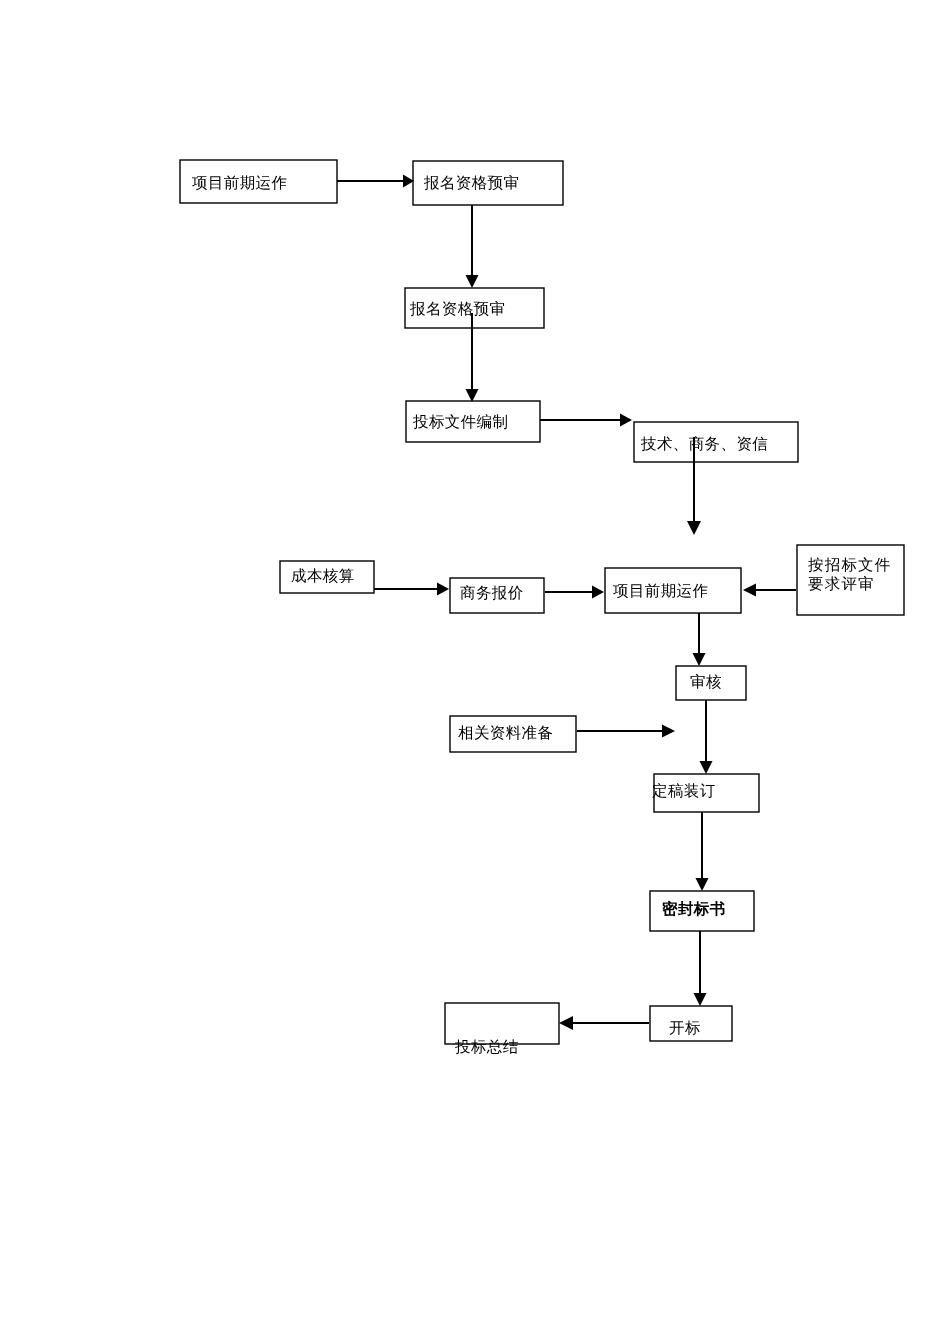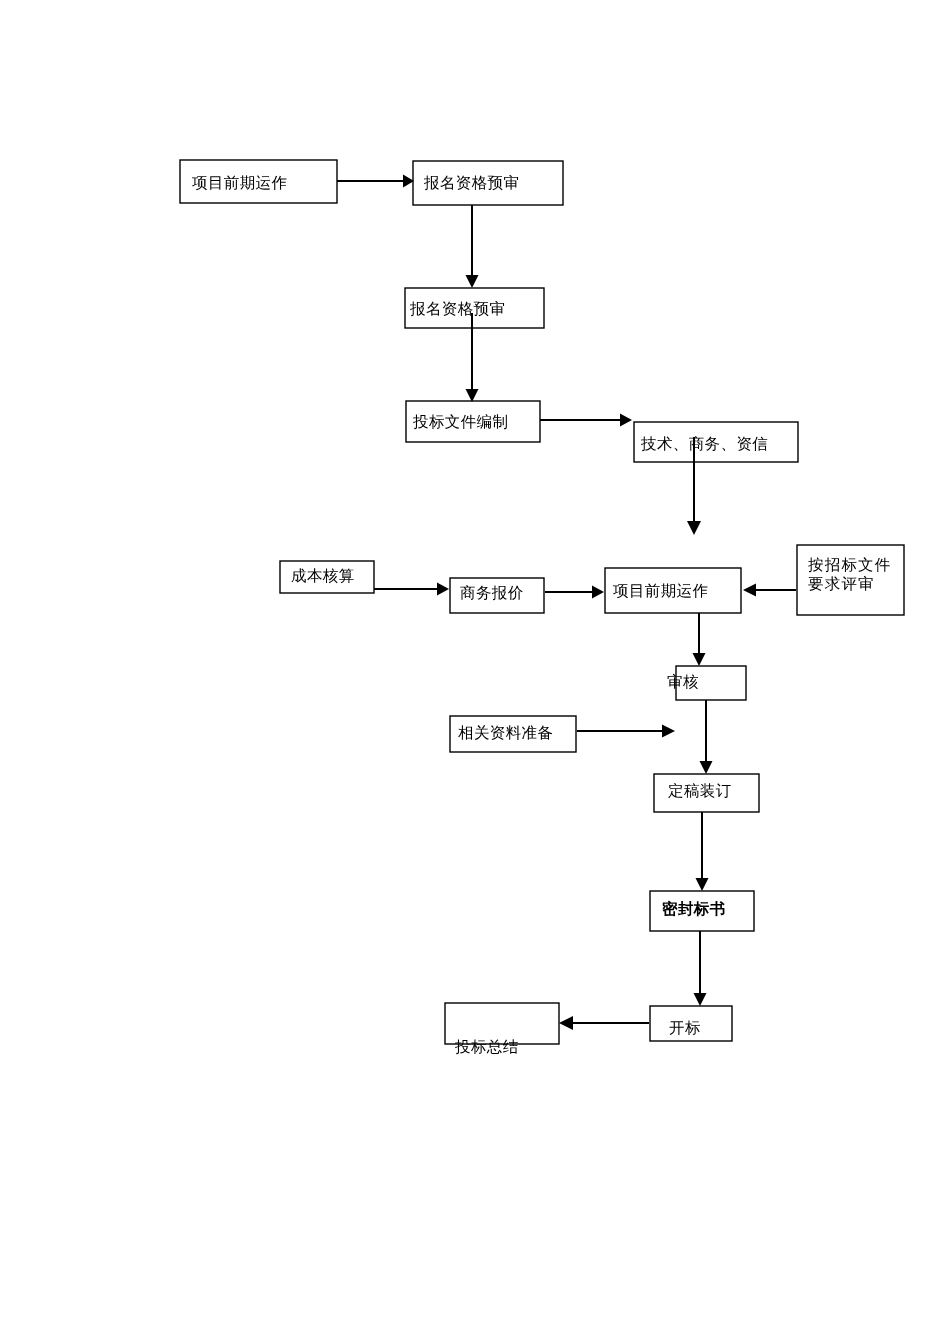--- a/index.html
+++ b/index.html
@@ -163,21 +163,21 @@
       <div class="node-label" style="left: 192px; top: 173px;">项目前期运作</div>
       <div class="node-label" style="left: 424px; top: 173px; text-align: right;">报名资格预审</div>
       <div class="node-label" style="left: 410px; top: 299px;">报名资格预审</div>
       <div class="node-label" style="left: 413px; top: 412px;">投标文件编制</div>
       <div class="node-label" style="left: 641px; top: 434px;">技术、商务、资信</div>
       <div class="node-label" style="left: 291px; top: 566px;">成本核算</div>
       <div class="node-label" style="left: 460px; top: 583px;">商务报价</div>
       <div class="node-label" style="left: 613px; top: 581px;">项目前期运作</div>
       <div class="node-label two-line" style="left: 808px; top: 556px;">按招标文件
 要求评审</div>
-      <div class="node-label" style="left: 667px; top: 672px;">审核</div>
+      <div class="node-label" style="left: 690px; top: 672px;">审核</div>
       <div class="node-label" style="left: 458px; top: 723px;">相关资料准备</div>
-      <div class="node-label" style="left: 668px; top: 781px;">定稿装订</div>
+      <div class="node-label" style="left: 652px; top: 781px;">定稿装订</div>
       <div class="node-label" style="left: 662px; top: 899px; font-weight: bold;">密封标书</div>
       <div class="node-label" style="left: 669px; top: 1018px;">开标</div>
       <div class="node-label" style="left: 455px; top: 1037px;">投标总结</div>
     </div>
 
 </div>
 
 </body></html>

